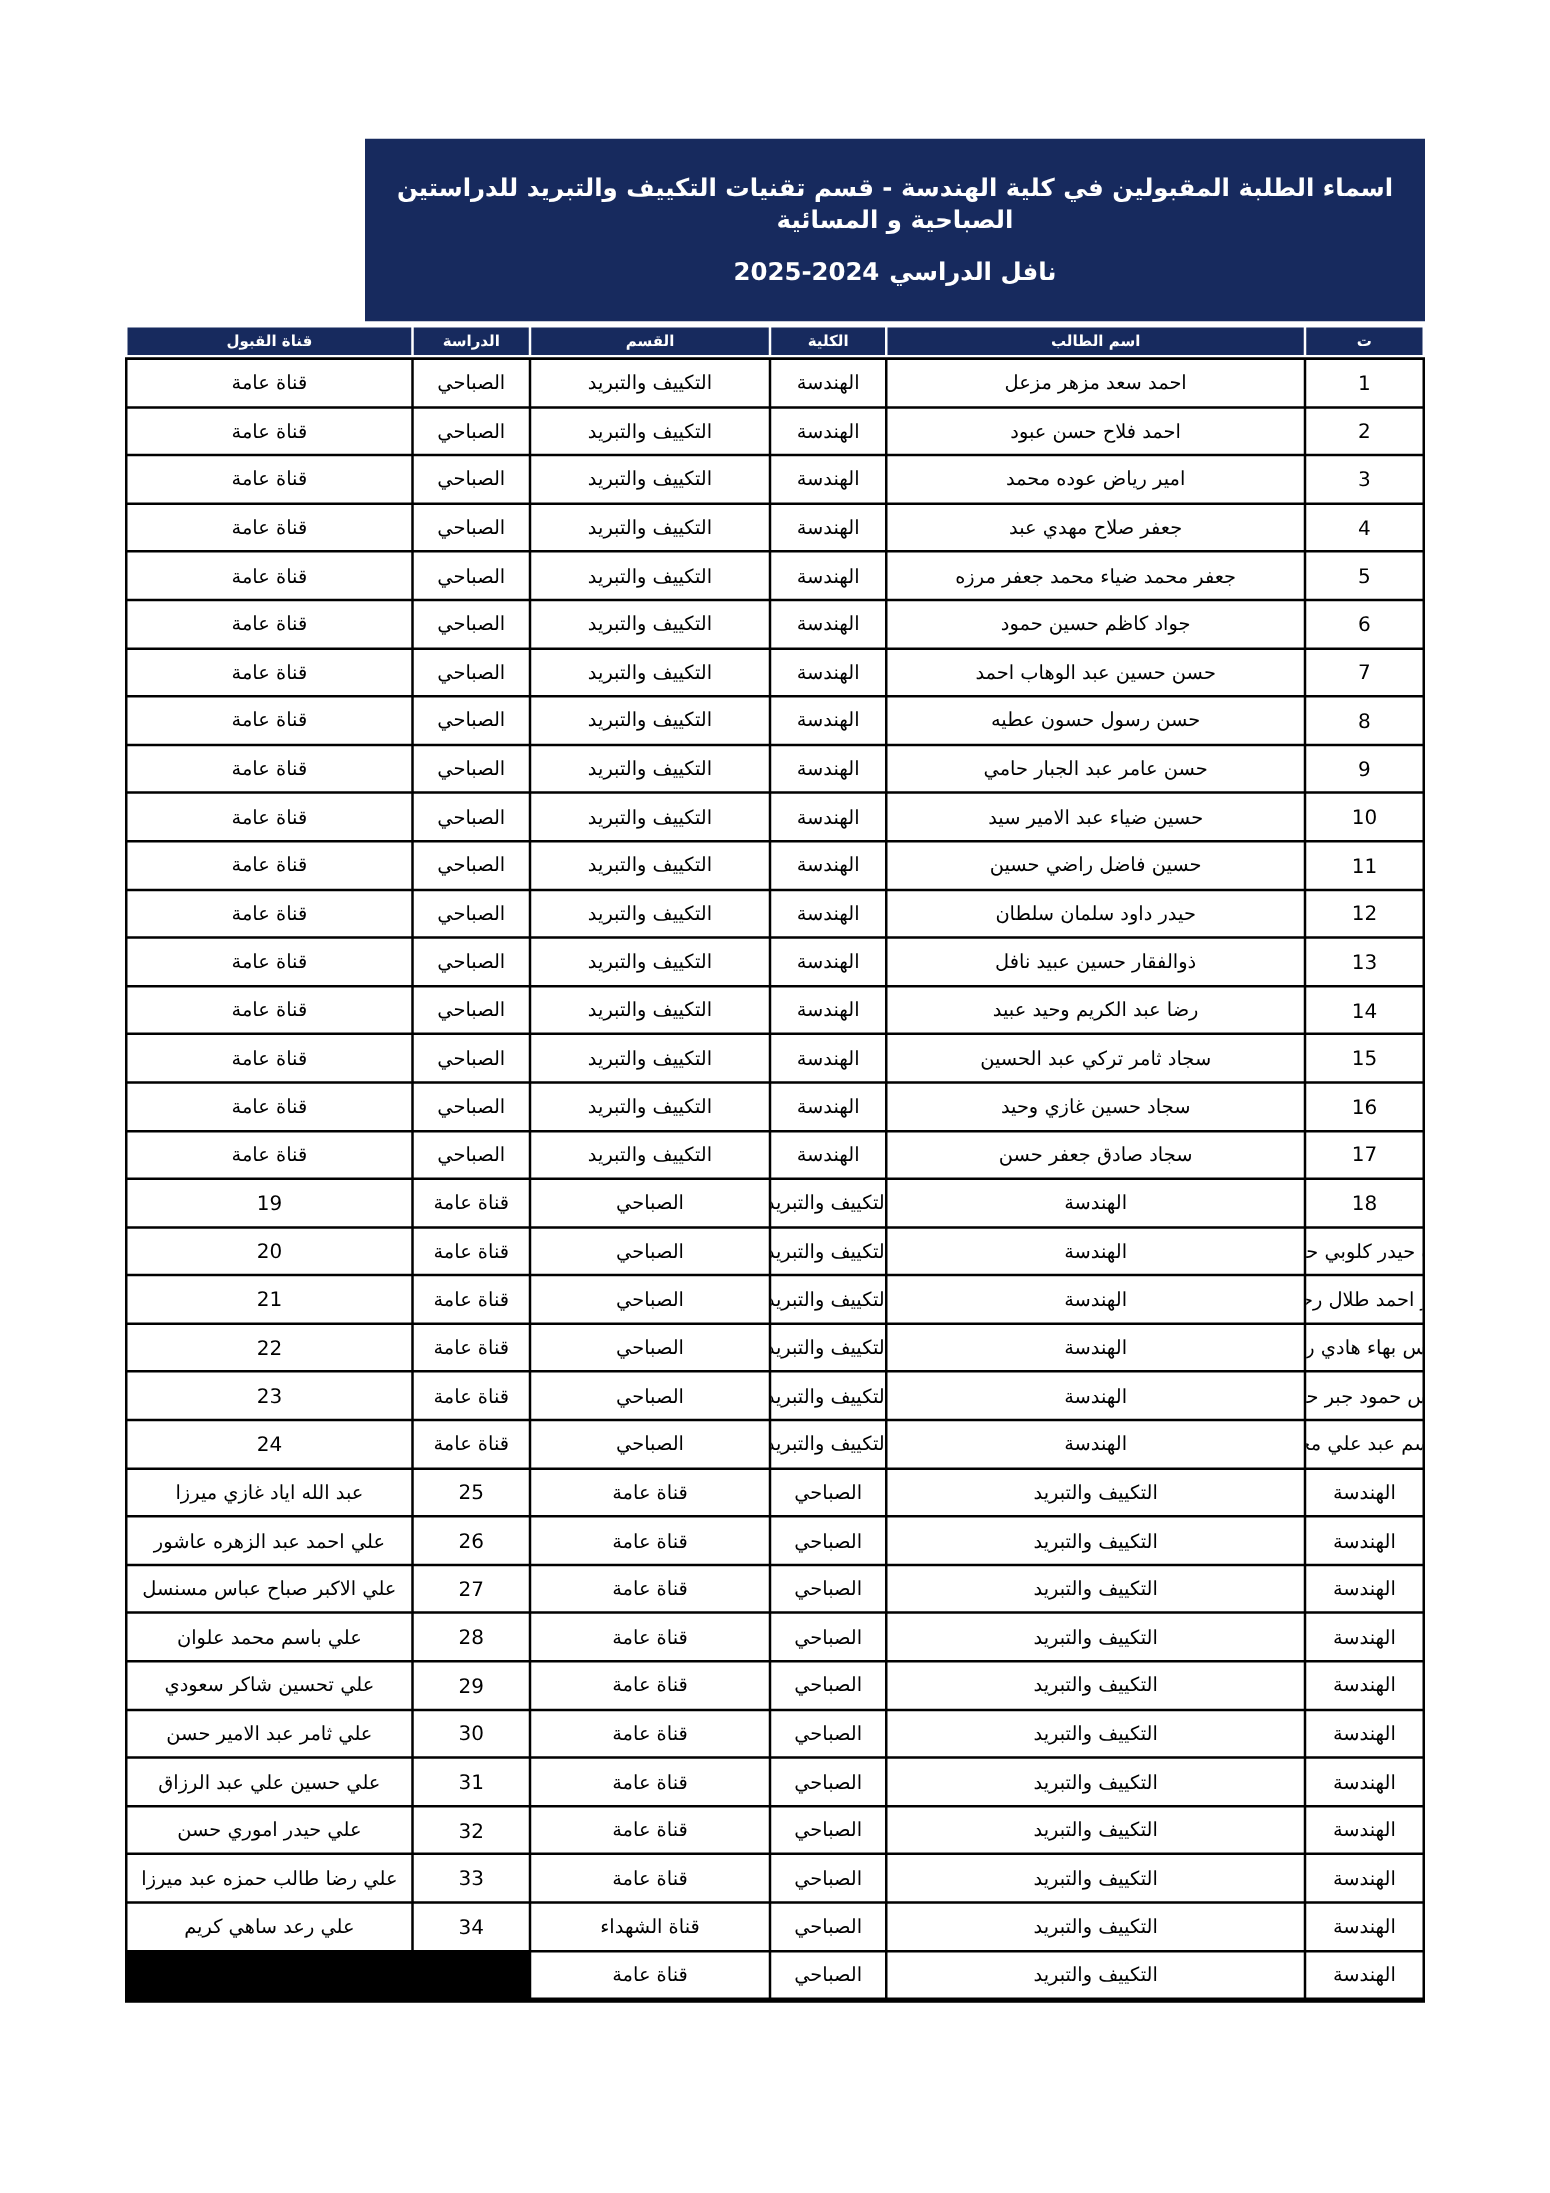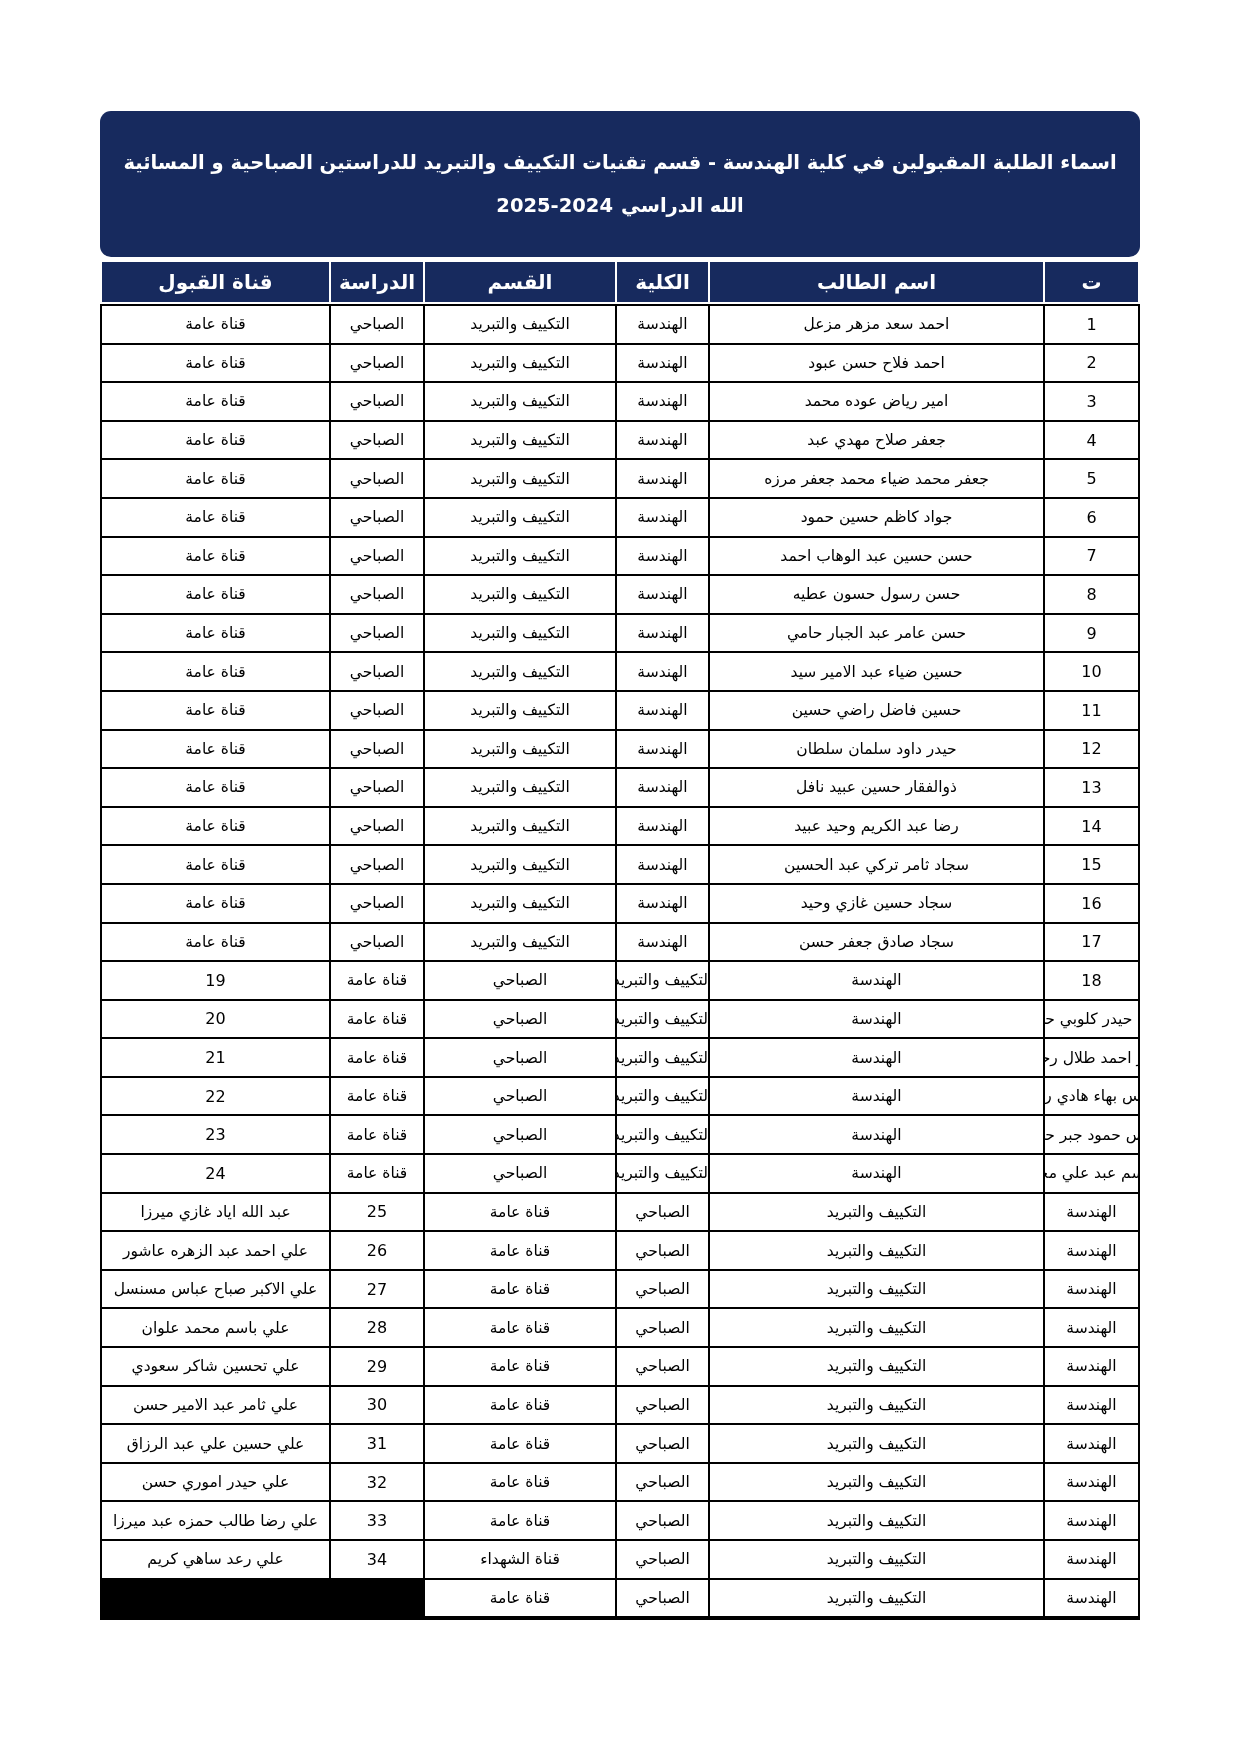--- a/index.html
+++ b/index.html
@@ -18,32 +18,31 @@
   .doc {
     position: absolute;
     top: 111px;
     left: 100px;
     width: 1040px;
     direction: rtl;
   }
   
   .title-block {
     box-sizing: border-box;
-    width: 1040px;
+    width: 848px;
     height: 146px;
     background: #172a5e;
     color: #ffffff;
     display: flex;
     flex-direction: column;
     align-items: center;
     justify-content: center;
     gap: 18px;
     text-align: center;
     font-weight: bold;
-    border-radius: 11px;
   }
   .title-line1 {
     font-size: 19.5px;
     line-height: 1.25;
     padding: 0 14px;
   }
   .title-line2 {
     font-size: 19.5px;
     display: flex;
     direction: rtl;
@@ -59,22 +58,22 @@
     
     grid-template-columns: 93px 333px 91px 190px 92px 227px;
     gap: 2px;
     border: 2px solid #ffffff;
     background: #ffffff;
   }
   .header-cell {
     background: #172a5e;
     color: #ffffff;
     font-weight: bold;
-    font-size: 20px;
-    height: 40px;
+    font-size: 12px;
+    height: 22px;
     display: flex;
     align-items: center;
     justify-content: center;
   }
   
   .data-grid {
     box-sizing: border-box;
     width: 1040px;
     display: grid;
     grid-template-columns: 93px 333px 91px 190px 92px 227px;
@@ -100,21 +99,21 @@
 </style>
 </head>
 <body>
 
 <div class="sheet">
   <div class="doc">
 
     <div class="title-block">
       <div class="title-line1">اسماء الطلبة المقبولين في كلية الهندسة - قسم تقنيات التكييف والتبريد للدراستين الصباحية و المسائية</div>
       <div class="title-line2">
-        <span>الله الدراسي</span>
+        <span>نافل الدراسي</span>
         <span dir="ltr">2025-2024</span>
       </div>
     </div>
 
     <div class="header-row">
       <div class="header-cell">ت</div>
       <div class="header-cell">اسم الطالب</div>
       <div class="header-cell">الكلية</div>
       <div class="header-cell">القسم</div>
       <div class="header-cell">الدراسة</div>

